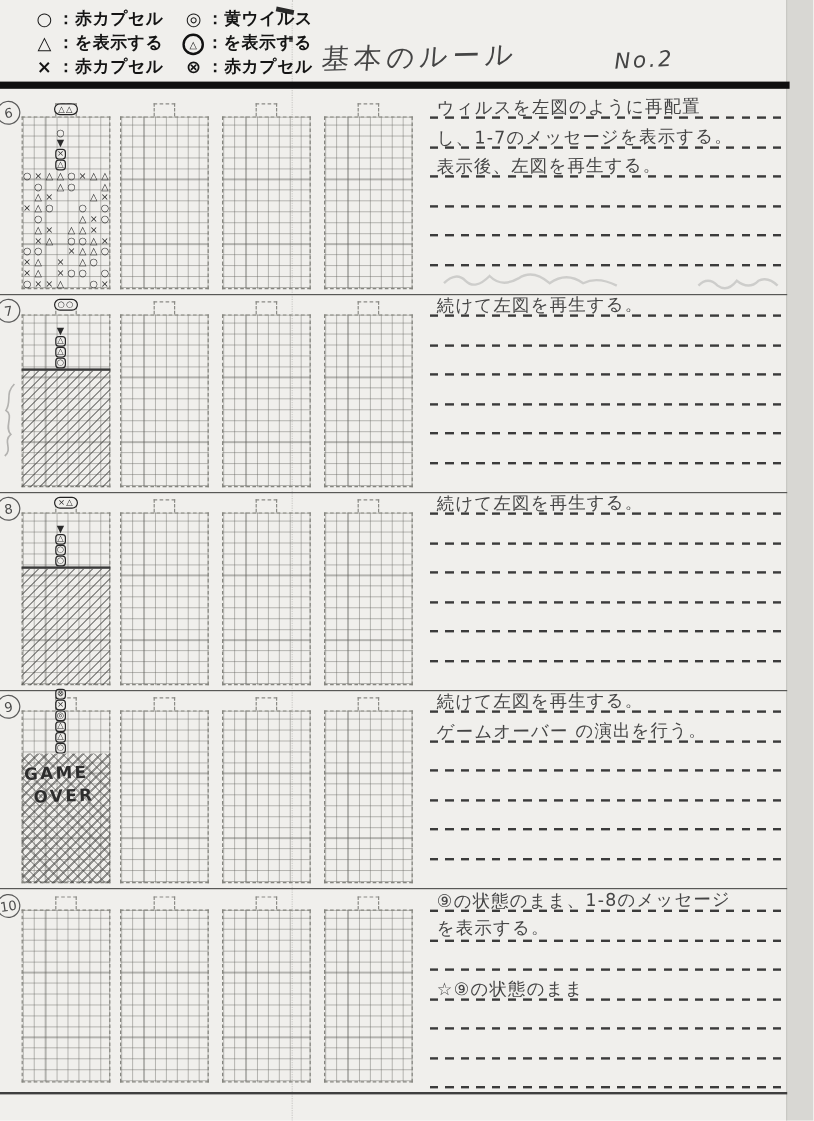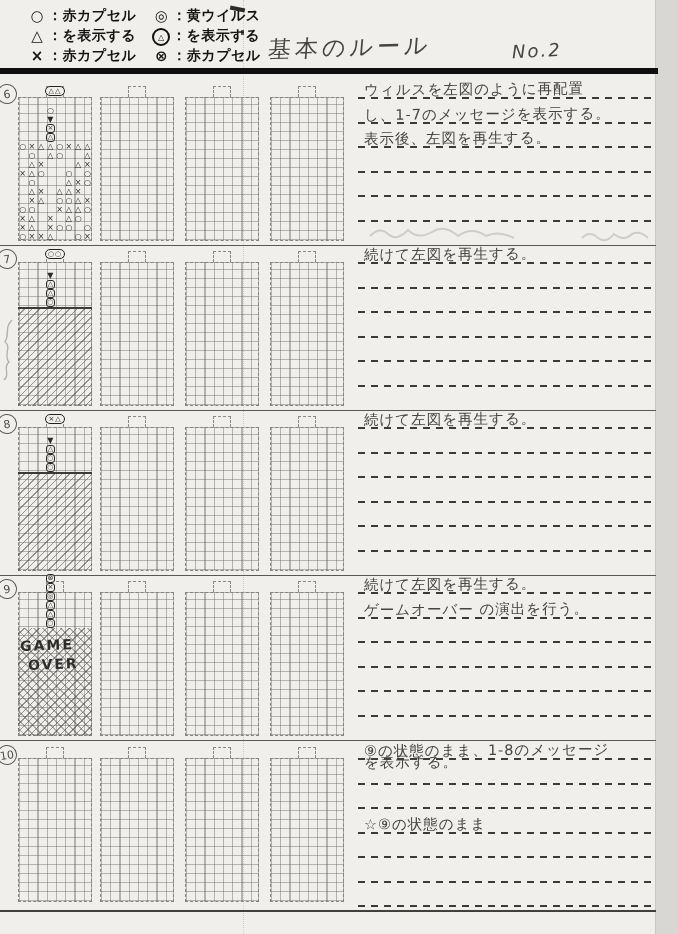--- a/index.html
+++ b/index.html
@@ -323,21 +323,21 @@
           <div class="grid"></div>
         </div>
         <div class="panel" style="left: 270px; top: 0px; width: 74px; height: 155px;">
           <div class="neck"></div>
           <div class="grid"></div>
         </div>
         <div style="position: absolute; left: 358px; top: 0px; width: 298px;">
           <div class="noteline" style="top: 11px; left: 0px; width: 298px;"></div>
           <div class="notetext hw" style="top: -6px; left: 6px;">⑨の状態のまま、1-8のメッセージ</div>
           <div class="noteline" style="top: 35.5px; left: 0px; width: 298px;"></div>
-          <div class="notetext hw" style="top: 6px; left: 6px;">を表示する。</div>
+          <div class="notetext hw" style="top: 17px; left: 6px;">を表示する。</div>
           <div class="noteline" style="top: 60px; left: 0px; width: 298px;"></div>
           <div class="noteline" style="top: 84.5px; left: 0px; width: 298px;"></div>
           <div class="notetext hw" style="top: 67.5px; left: 6px;">☆⑨の状態のまま</div>
           <div class="noteline" style="top: 109px; left: 0px; width: 298px;"></div>
           <div class="noteline" style="top: 133.5px; left: 0px; width: 298px;"></div>
           <div class="noteline" style="top: 158px; left: 0px; width: 298px;"></div>
         </div>
       </div>
     </div>
 

